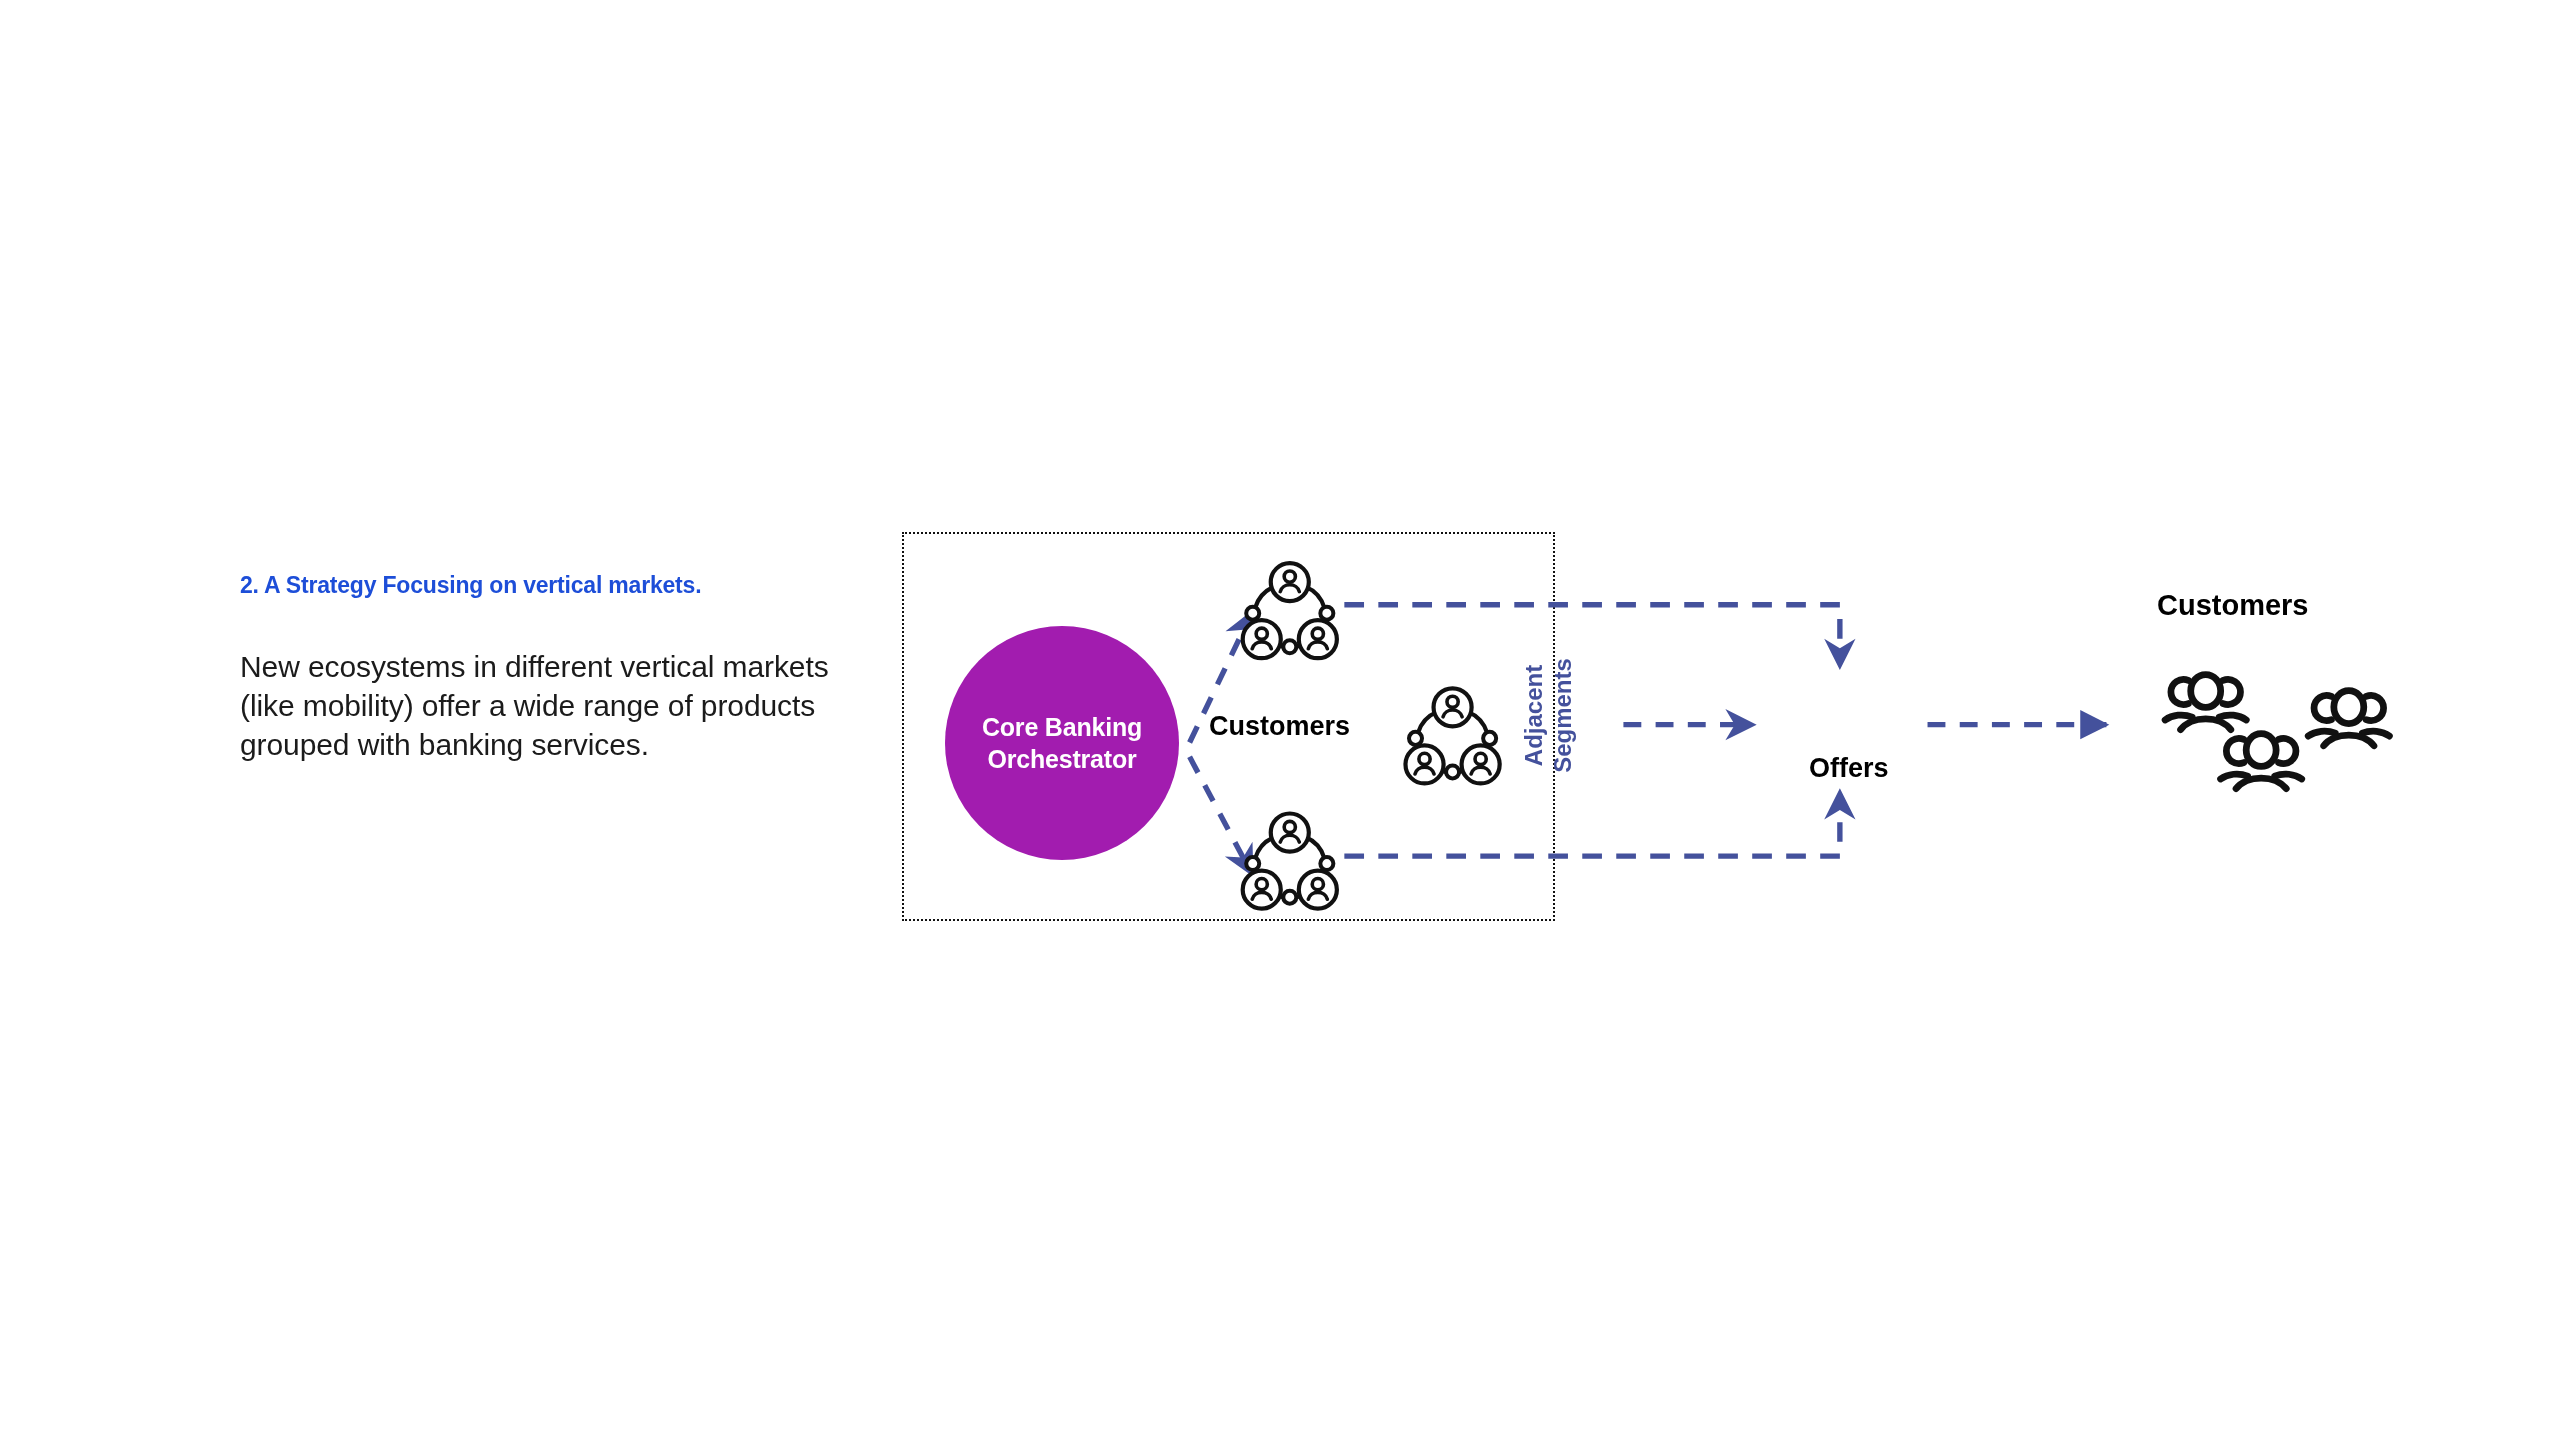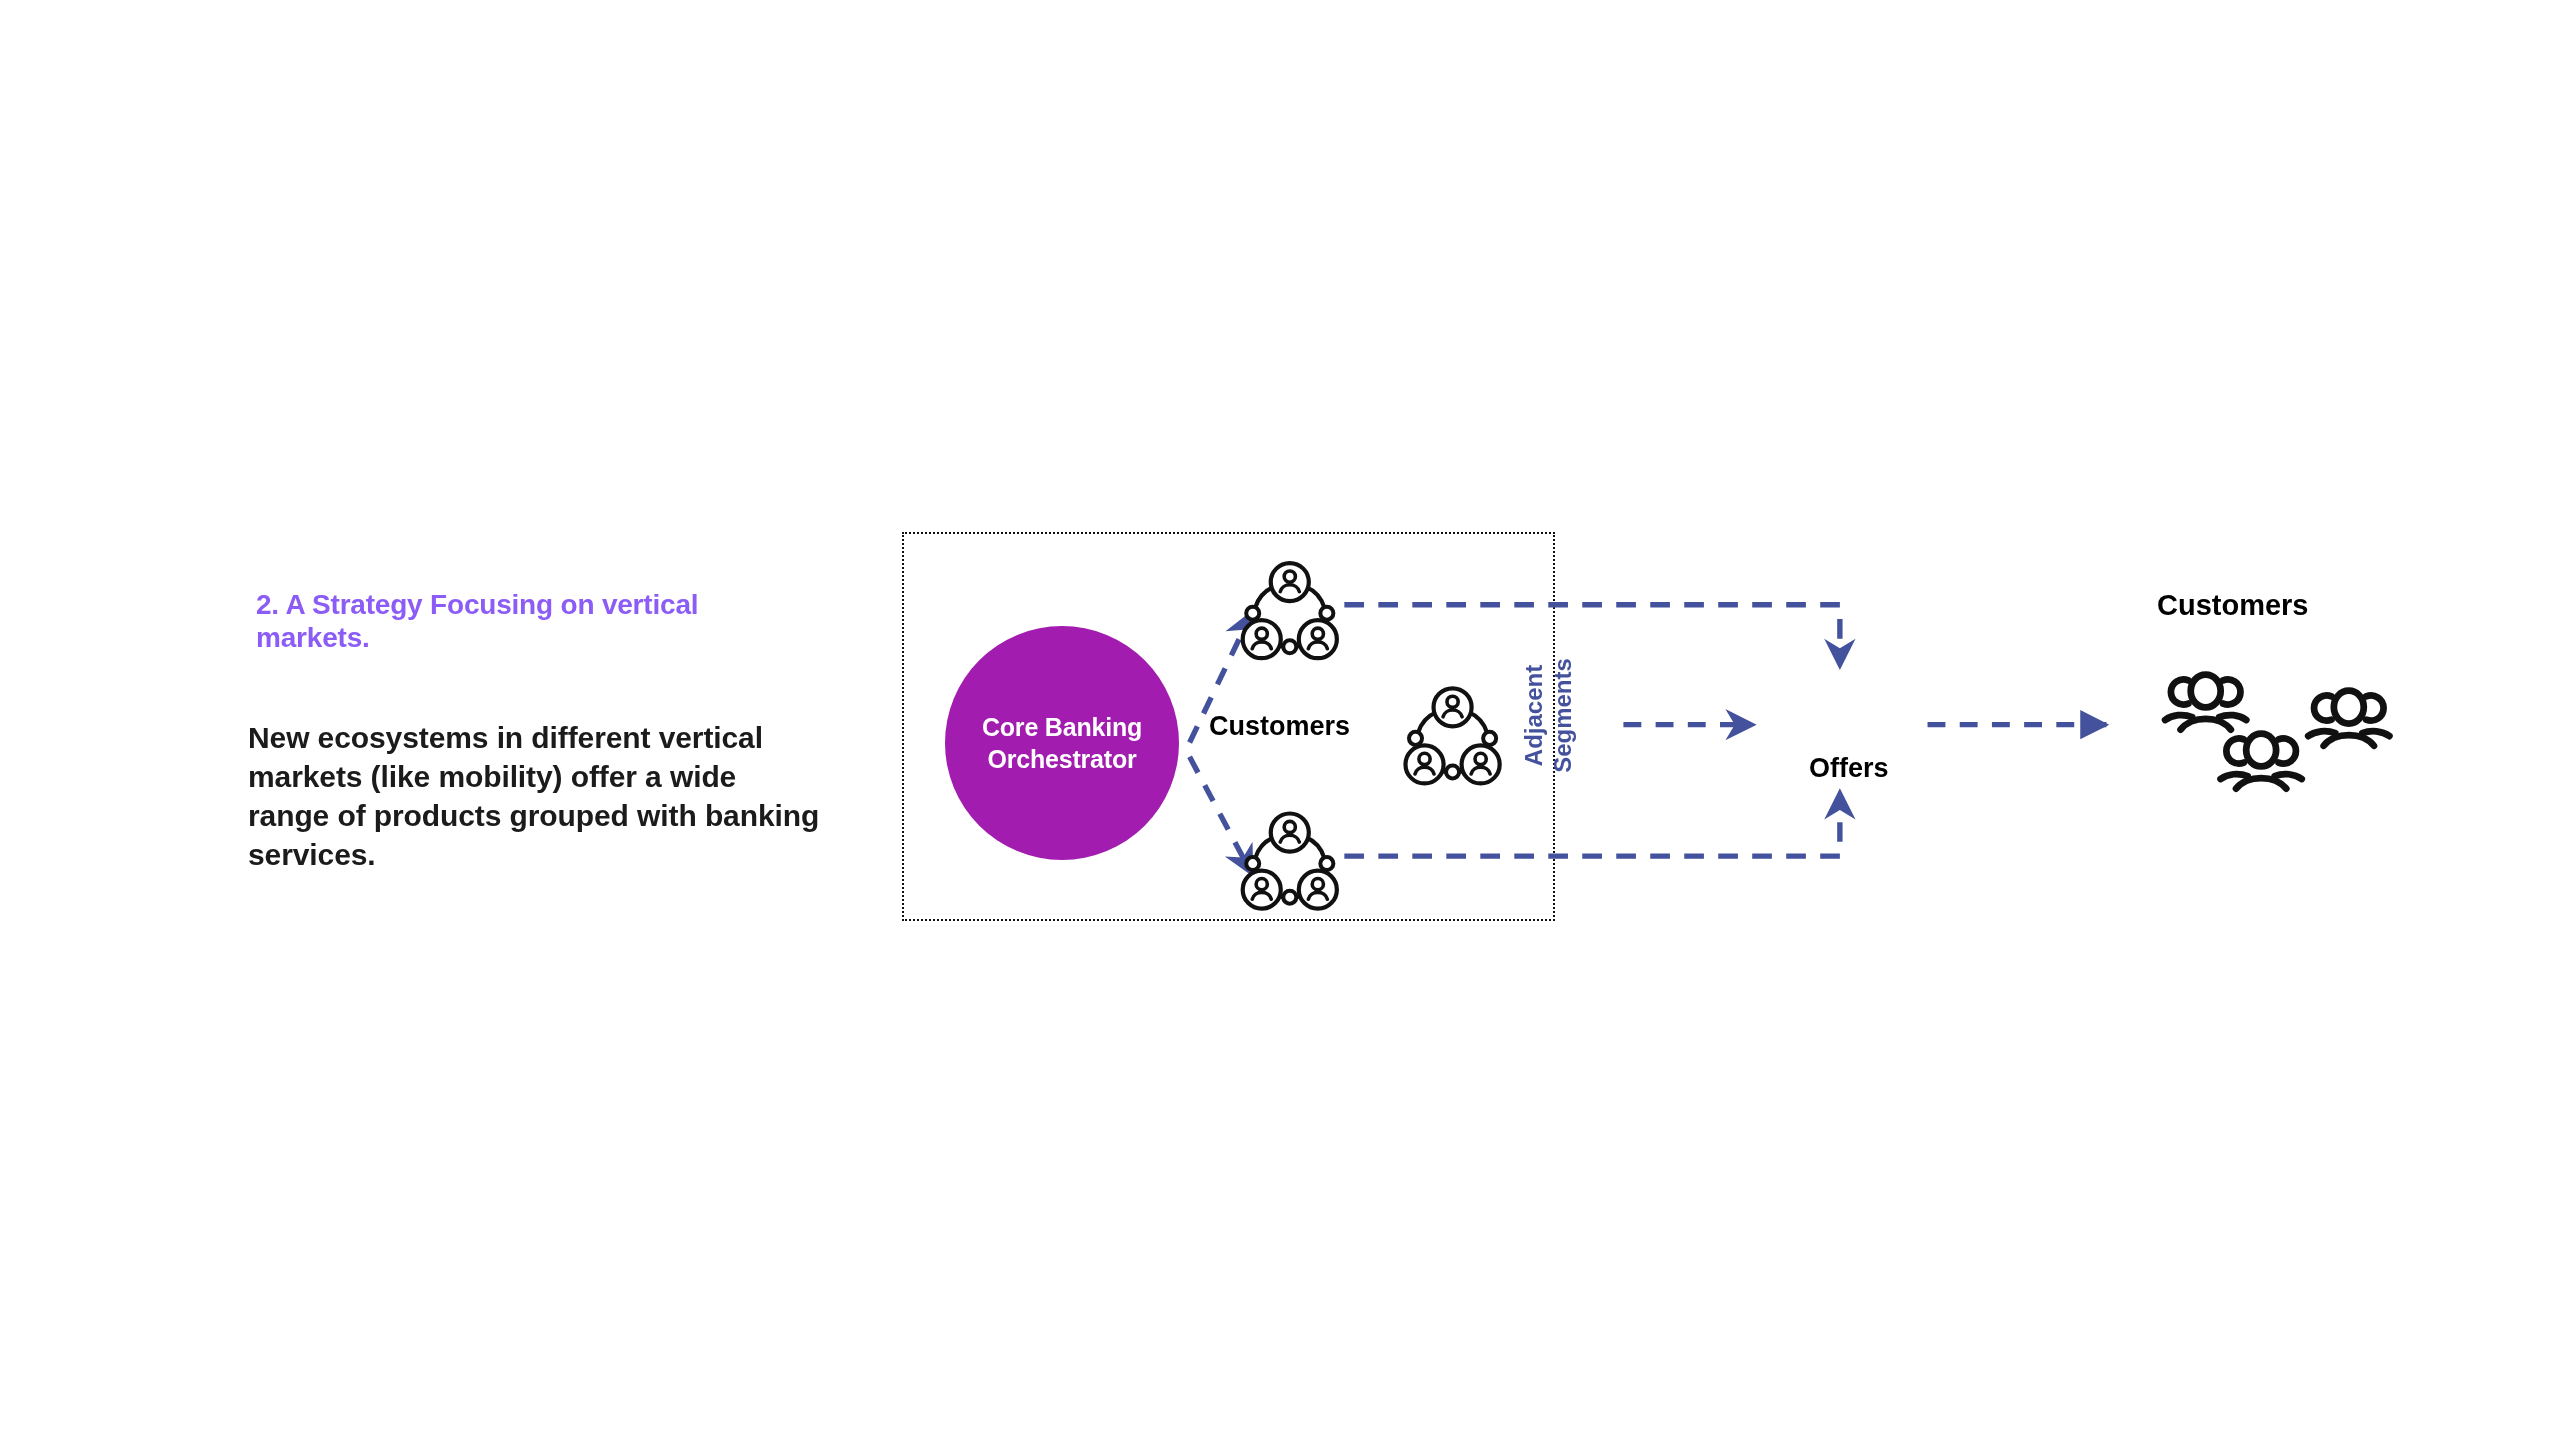--- a/index.html
+++ b/index.html
@@ -24,33 +24,33 @@
   }
 
   
   .text-block {
     position: absolute;
     left: 240px;
     top: 572px;
     width: 590px;
   }
   .headline {
-    color: #8b5cf6;
-    font-size: 28px;
+    color: #1d4ed8;
+    font-size: 23px;
     font-weight: bold;
     line-height: 1.18;
     letter-spacing: -0.2px;
-    margin: 16px;
+    margin: 0;
   }
   .body-copy {
     color: #1b1b1b;
     font-size: 30px;
-    font-weight: bold;
+    font-weight: normal;
     line-height: 1.3;
-    margin: 8px;
+    margin: 0;
     padding-top: 48px;
     letter-spacing: -0.1px;
   }
 
   
   .dotted-box {
     position: absolute;
     left: 902px;
     top: 532px;
     width: 653px;

